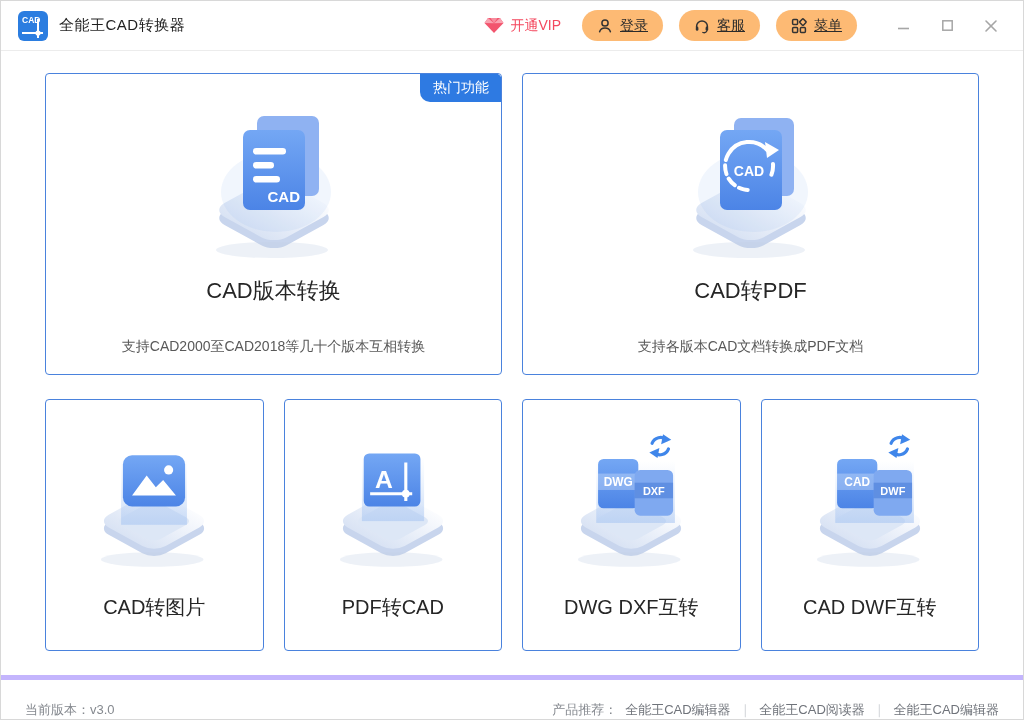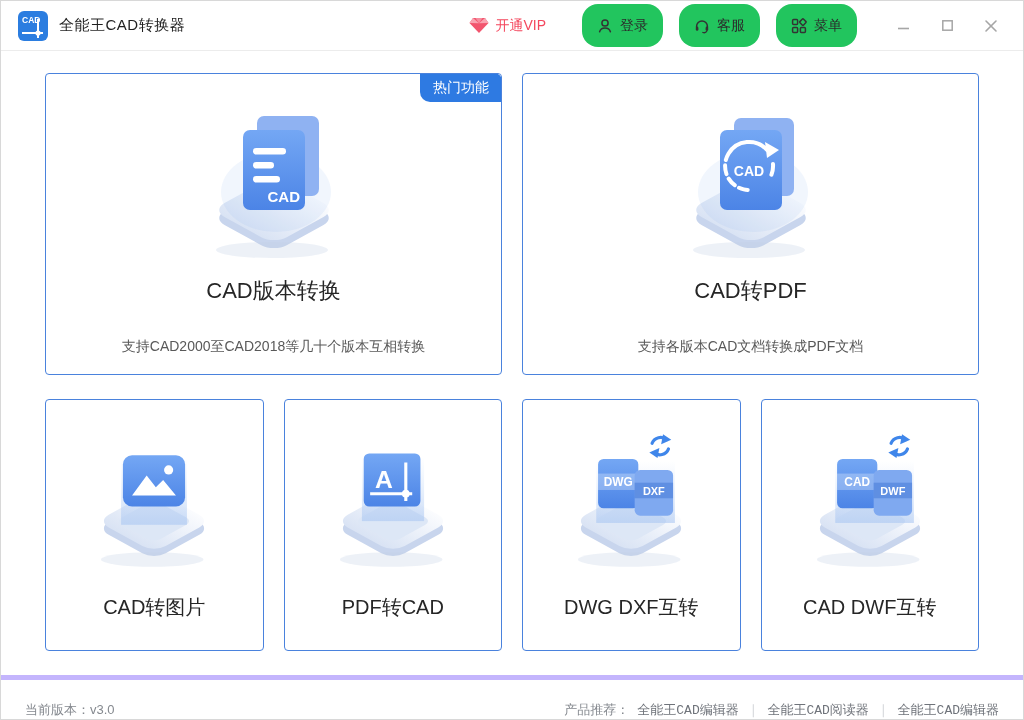--- a/index.html
+++ b/index.html
@@ -16,27 +16,27 @@
   .titlebar {
     height:50px; flex:0 0 50px; background:#fff;
     border-bottom:1px solid #ececec;
     display:flex; align-items:center; padding:0 14px 0 16px;
   }
   .app-id { display:flex; align-items:center; gap:10px; }
   .app-title { font-size:15px; color:#1f1f1f; letter-spacing:0.5px; }
   .titlebar-right { margin-left:auto; display:flex; align-items:center; gap:16px; }
   .vip-btn {
     display:flex; align-items:center; gap:6px; cursor:pointer;
-    font-size:14px; color:#f4485e; margin-right:20px;
+    font-size:14px; color:#f4485e; margin-right:5px;
   }
   .pill-btn {
     display:flex; align-items:center; gap:7px;
-    background:#22c55e; border:none; border-radius:16px;
-    height:43px; padding:0 15px; font-size:14px; color:#2b2b2b;
-    cursor:pointer; font-family:inherit;
+    background:#fdba74; border:none; border-radius:16px;
+    height:31px; padding:0 15px; font-size:14px; color:#2b2b2b;
+    cursor:pointer; font-family:inherit;text-decoration:underline;
   }
   .win-controls { display:flex; align-items:center; gap:8px; margin-left:12px; }
   .win-btn {
     width:36px; height:32px; display:flex; align-items:center; justify-content:center;
     cursor:pointer; background:transparent; border:none;
   }
 
   
   .main { flex:1 1 auto; padding:22px 44px 0; }
   .row-featured { display:grid; grid-template-columns:1fr 1fr; gap:20px; }
@@ -58,21 +58,21 @@
     padding:6px 13px; border-radius:0 8px 0 10px; line-height:1.2;
   }
 
   
   .footer {
     height:44px; flex:0 0 44px; border-top:5px solid #c4b5fd;
     display:flex; align-items:flex-end; padding:0 24px;
     font-size:13px; color:#85898f; background:#fff;
   }
   .footer-right { margin-left:auto; display:flex; align-items:center; gap:8px; }
-  .footer-product { color:#6f737a; cursor:pointer;font-family:Liberation Mono, monospace; }
+  .footer-product { color:#6f737a; cursor:pointer; }
   .footer-sep { color:#c9ccd1; }
 </style>
 </head>
 <body>
 
 <svg width="0" height="0" style="position:absolute" aria-hidden="true">
   <defs>
     <linearGradient id="gradDoc" x1="0" y1="0" x2="0" y2="1">
       <stop offset="0" stop-color="#74a7f4"></stop>
         <stop offset="1" stop-color="#4c84e6"></stop>

